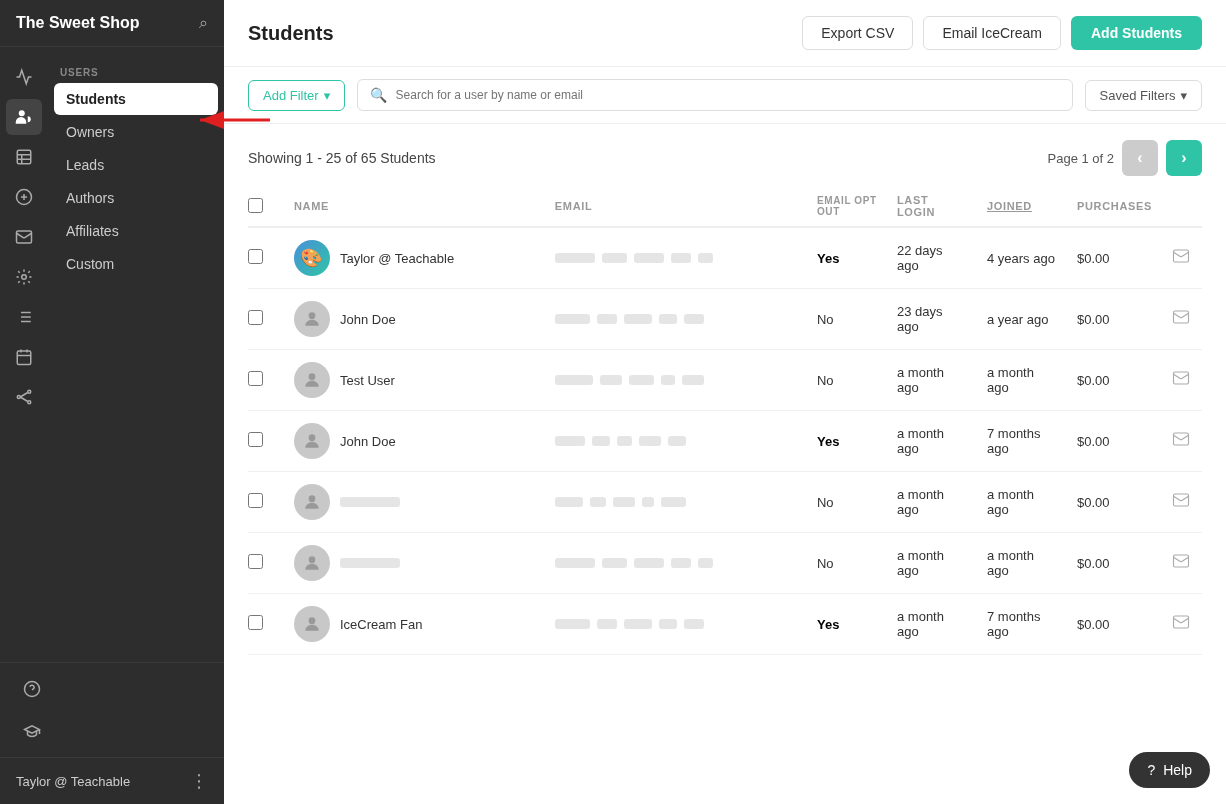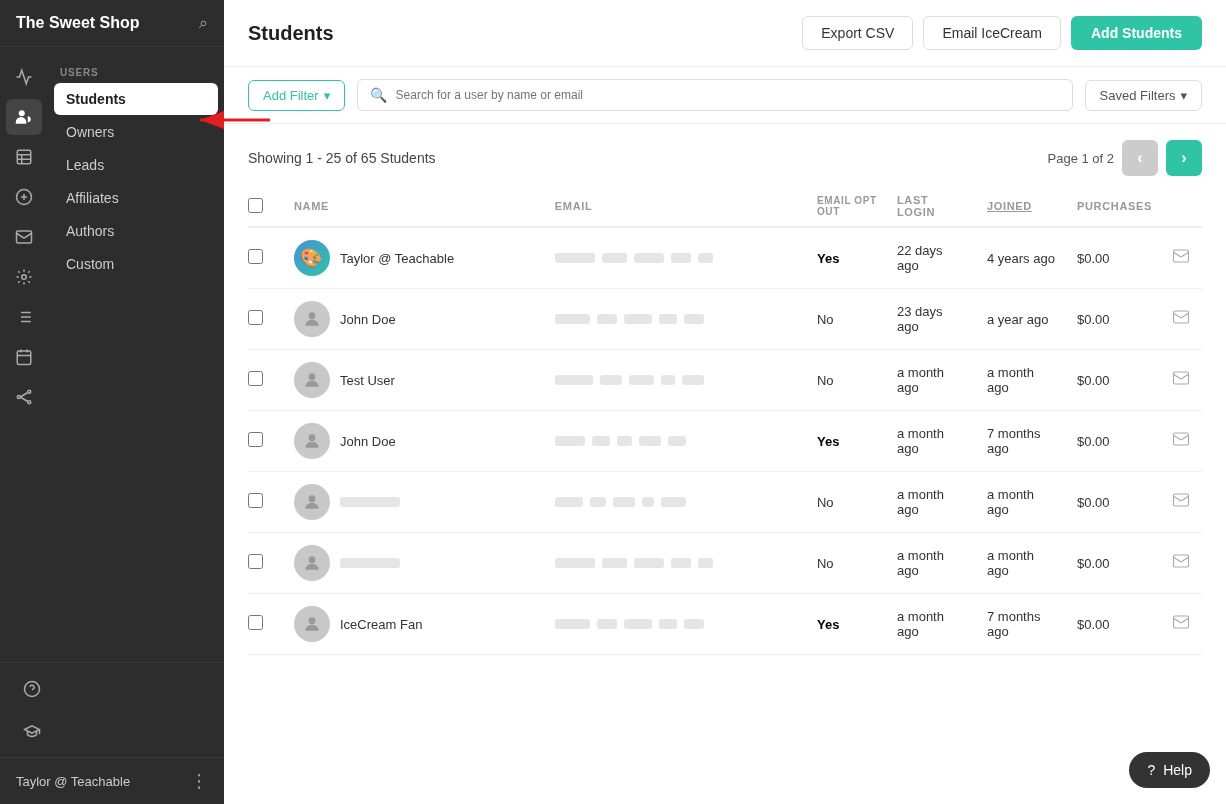--- a/index.html
+++ b/index.html
@@ -163,22 +163,22 @@
               <line x1="7" y1="12" x2="17" y2="18"></line>
             </svg>
         </div>
       </div>
 
       <div class="nav-col">
         <div class="nav-section-label">USERS</div>
         <div class="nav-item active">Students</div>
         <div class="nav-item">Owners</div>
         <div class="nav-item">Leads</div>
+        <div class="nav-item">Authors</div>
         <div class="nav-item">Affiliates</div>
-        <div class="nav-item">Authors</div>
         <div class="nav-item">Custom</div>
       </div>
     </div>
 
     <div style="display:flex;flex-direction:column;align-items:flex-start;padding:8px 14px;gap:6px;border-top:1px solid #3a3a3a;">
       <div class="icon-btn">
         <svg width="18" height="18" viewBox="0 0 24 24" fill="none" stroke="currentColor" stroke-width="2">
             <circle cx="12" cy="12" r="10"></circle>
             <path d="M9.09 9a3 3 0 0 1 5.83 1c0 2-3 3-3 3"></path>
             <line x1="12" y1="17" x2="12.01" y2="17"></line>

